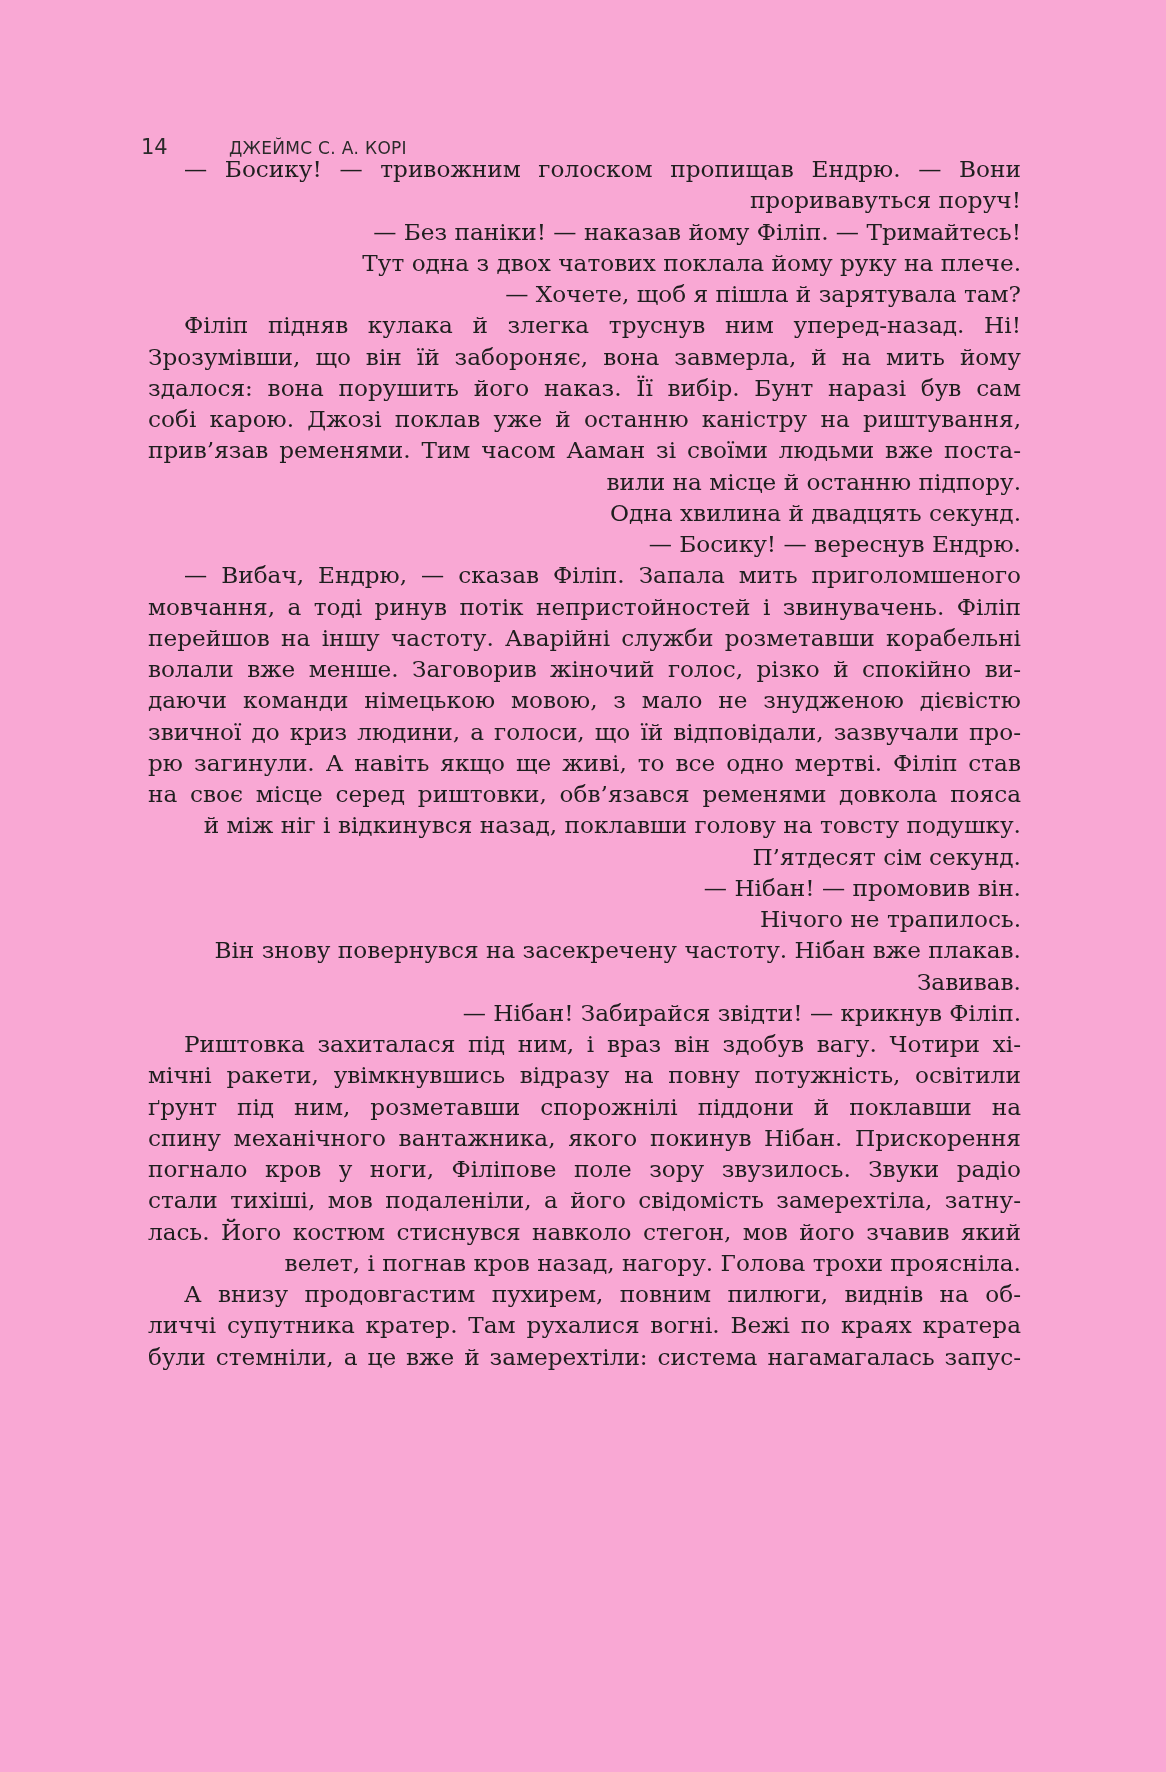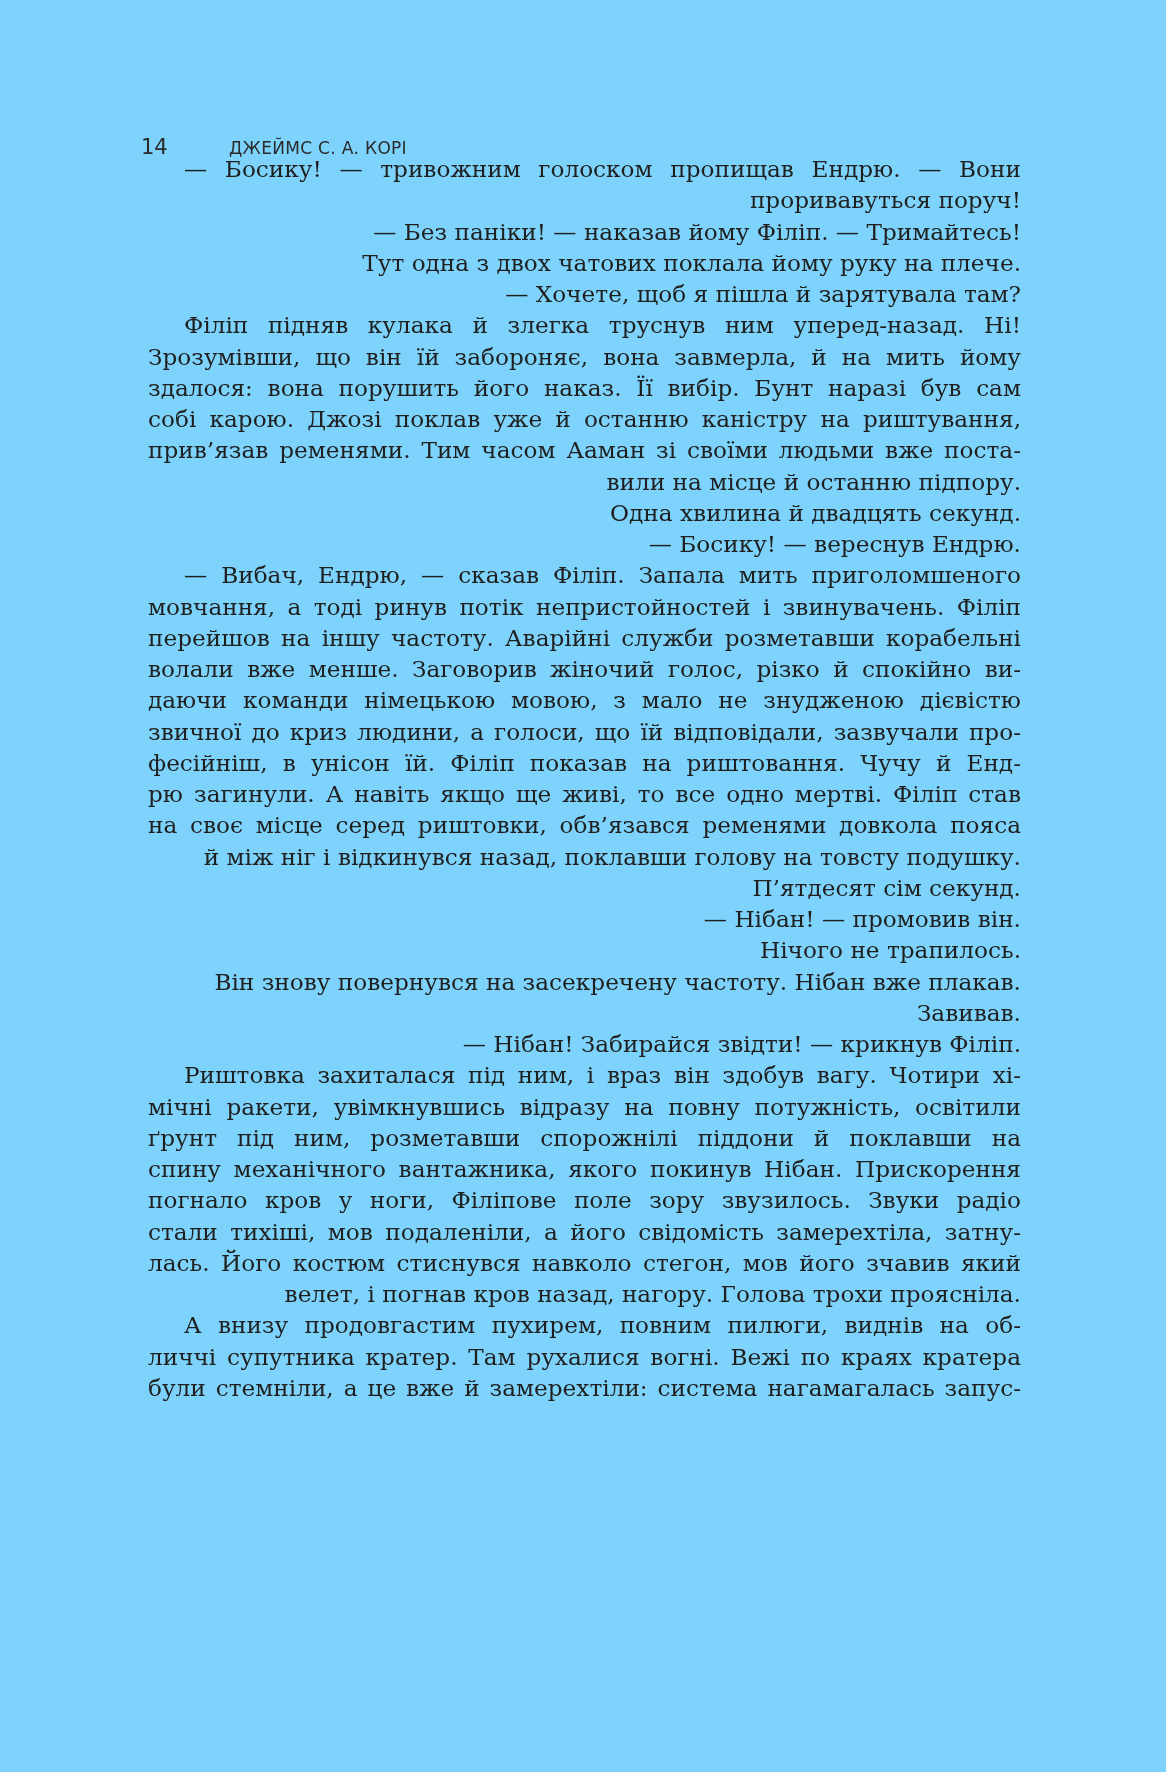--- a/index.html
+++ b/index.html
@@ -1,17 +1,17 @@
 <!DOCTYPE html>
 <html><head>
 <meta charset="utf-8">
 <style>
   html, body { margin: 0; padding: 0; background: #ffffff; }
   body { width: 1166px; height: 1772px; position: relative; overflow: hidden; }
-  .page { position: absolute; left: 0; top: 0; width: 1166px; height: 1772px; background: #7dd3fc; }
+  .page { position: absolute; left: 0; top: 0; width: 1166px; height: 1772px; background: #f9a8d4; }
   .running-head { position: absolute; left: 141px; top: 104px; height: 30px; display: flex; align-items: baseline; color: #2a2a2a; font-family: "DejaVu Sans", sans-serif; }
   .page-number { font-size: 21px; width: 88px; }
   .author { font-size: 17px; letter-spacing: 0.3px; margin-top: 34px; }
   .body-text { position: absolute; left: 141px; top: 153px; width: 880px; font-family: "DejaVu Serif", "Liberation Serif", serif; font-size: 23.2px; color: #1f1f1f; }
   .line { height: 31.25px; line-height: 31.25px; white-space: nowrap; overflow: visible; text-align: right; }
   .line.just { text-align: justify; text-align-last: justify; white-space: normal; margin-left: 7px; }
   .line.indent { text-indent: 36px; }
 </style>
 </head>
 <body>
@@ -34,21 +34,20 @@
       <div class="line just">прив’язав ременями. Тим часом Ааман зі своїми людьми вже поста-</div>
       <div class="line">вили на місце й останню підпору.</div>
       <div class="line indent">Одна хвилина й двадцять секунд.</div>
       <div class="line indent">— Босику! — вереснув Ендрю.</div>
       <div class="line just indent">— Вибач, Ендрю, — сказав Філіп. Запала мить приголомшеного</div>
       <div class="line just">мовчання, а тоді ринув потік непристойностей і звинувачень. Філіп</div>
       <div class="line just">перейшов на іншу частоту. Аварійні служби розметавши корабельні</div>
       <div class="line just">волали вже менше. Заговорив жіночий голос, різко й спокійно ви-</div>
       <div class="line just">даючи команди німецькою мовою, з мало не знудженою дієвістю</div>
       <div class="line just">звичної до криз людини, а голоси, що їй відповідали, зазвучали про-</div>
-      <div class="line just">фесійніш, в унісон їй. Філіп показав на риштовання. Чучу й Енд-</div>
       <div class="line just">рю загинули. А навіть якщо ще живі, то все одно мертві. Філіп став</div>
       <div class="line just">на своє місце серед риштовки, обв’язався ременями довкола пояса</div>
       <div class="line">й між ніг і відкинувся назад, поклавши голову на товсту подушку.</div>
       <div class="line indent">П’ятдесят сім секунд.</div>
       <div class="line indent">— Нібан! — промовив він.</div>
       <div class="line indent">Нічого не трапилось.</div>
       <div class="line indent">Він знову повернувся на засекречену частоту. Нібан вже плакав.</div>
       <div class="line">Завивав.</div>
       <div class="line indent">— Нібан! Забирайся звідти! — крикнув Філіп.</div>
       <div class="line just indent">Риштовка захиталася під ним, і враз він здобув вагу. Чотири хі-</div>

